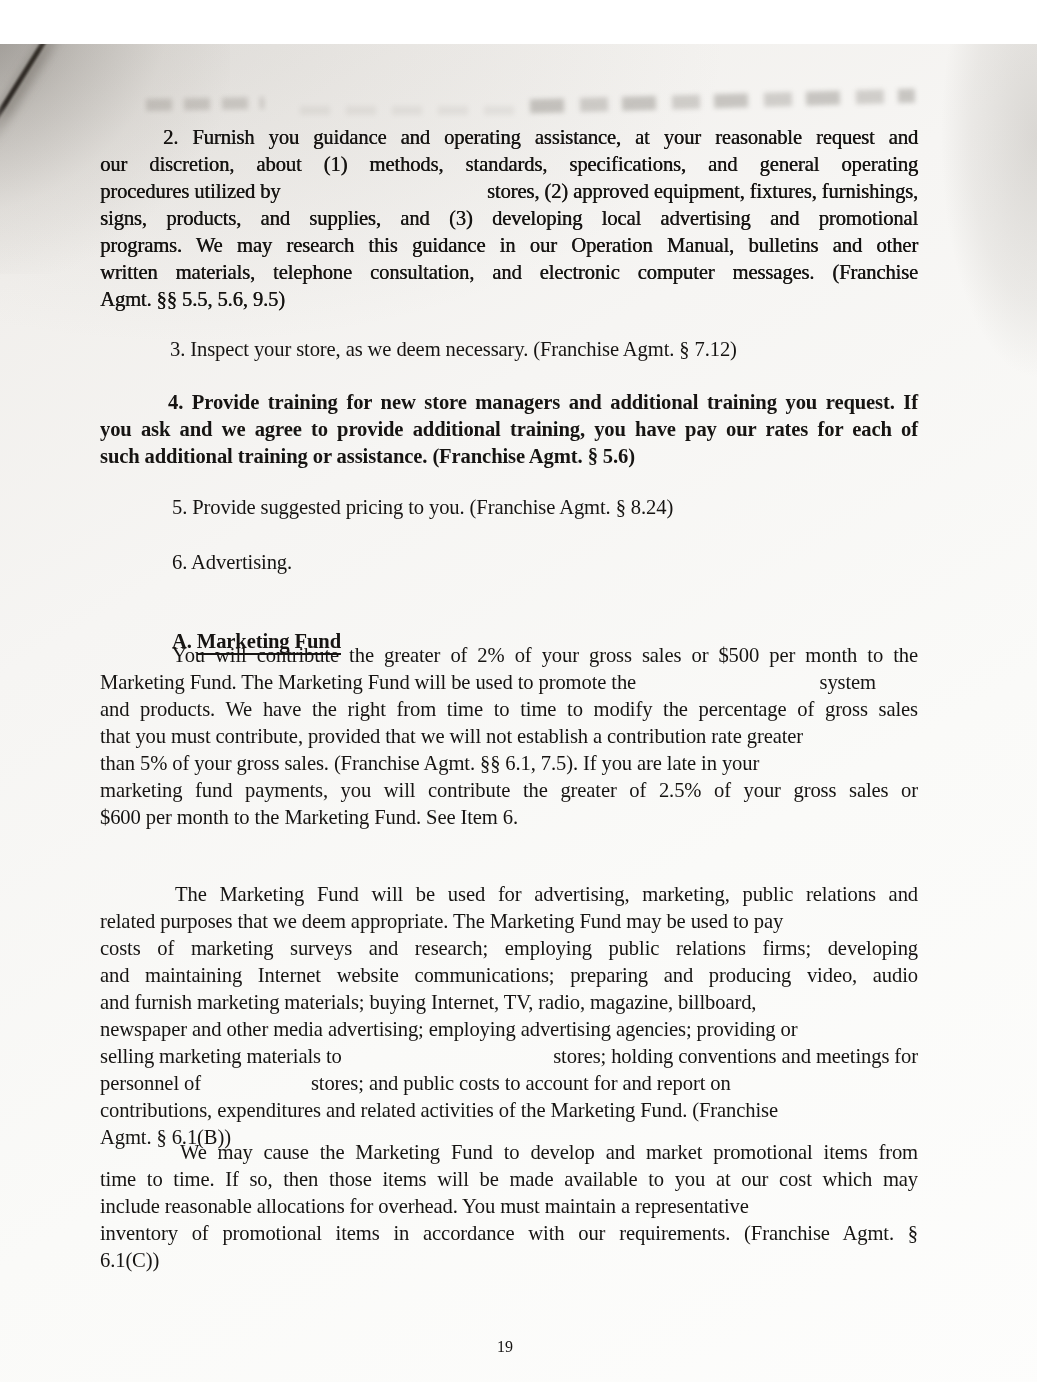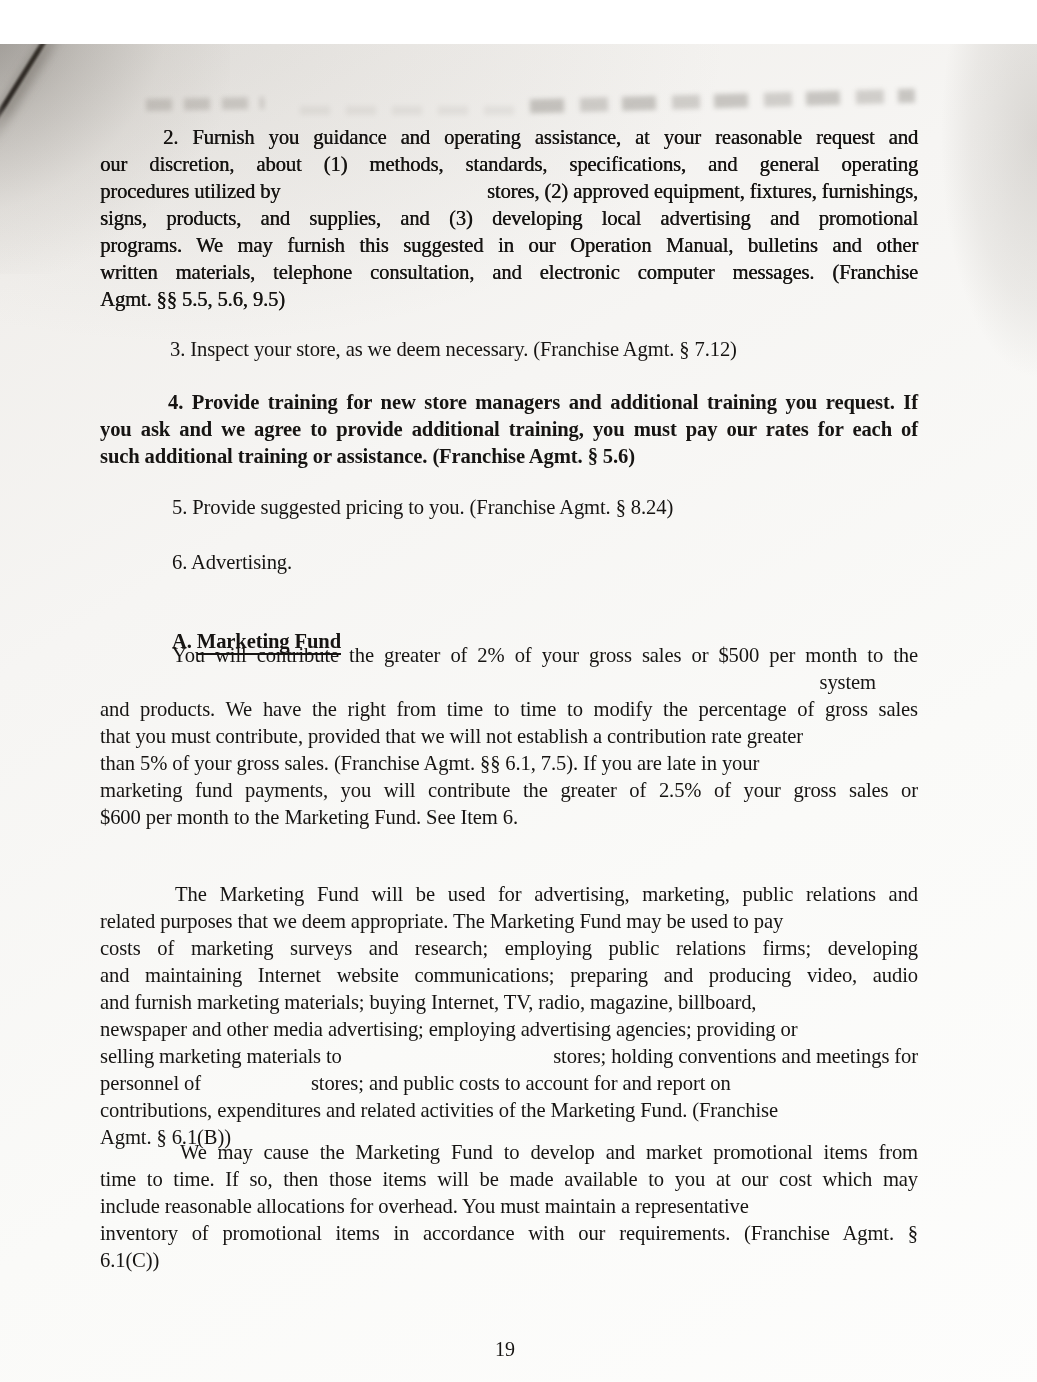--- a/index.html
+++ b/index.html
@@ -63,21 +63,21 @@
   .block { position: absolute; left: 0; width: 100%; }
   .block.heavy { text-shadow: 0.38px 0 0 currentColor; }
   .line { height: 27px; white-space: nowrap; }
   .line.justify { text-align: justify; text-align-last: justify; text-justify: inter-word; }
   .line.spread { display: flex; }
   .line.spread .gap.auto { flex: 1 1 auto; }
   .gap { display: inline-block; }
   .underlined { border-bottom: 2.2px solid #161412; padding-bottom: 1px; }
   .page-number {
     position: absolute; left: 0; top: 1294px; width: 1010px;
-    text-align: center; font-size: 20px;
+    text-align: center; font-size: 16px;
     font-family: "Liberation Serif", "DejaVu Serif", serif; color: #161412;
   }
 </style>
 </head>
 <body>
 
 <div class="page">
   <div class="corner-shade"></div>
   <div class="corner-line-soft"></div>
   <div class="corner-line"></div>
@@ -89,44 +89,45 @@
   <div class="doc-body">
       <div class="block heavy" style="top: 80px;">
         <div class="line justify" style="padding-left: 63px;"><span>2. Furnish you guidance and operating assistance, at your reasonable request and</span></div>
         <div class="line justify"><span>our discretion, about (1) methods, standards, specifications, and general operating</span></div>
         <div class="line spread">
           <span>procedures utilized by</span>
           <span class="gap auto">&nbsp;</span>
           <span>stores, (2) approved equipment, fixtures, furnishings,</span>
         </div>
         <div class="line justify"><span>signs, products, and supplies, and (3) developing local advertising and promotional</span></div>
-        <div class="line justify"><span>programs. We may furnish this suggested in our Operation Manual, bulletins and other</span></div>
+        <div class="line justify"><span>programs. We may research this guidance in our Operation Manual, bulletins and other</span></div>
         <div class="line justify"><span>written materials, telephone consultation, and electronic computer messages. (Franchise</span></div>
         <div class="line plain"><span>Agmt. §§ 5.5, 5.6, 9.5)</span></div>
       </div>
       <div class="block" style="top: 292px;">
         <div class="line plain" style="padding-left: 70px;"><span>3. Inspect your store, as we deem necessary. (Franchise Agmt. § 7.12)</span></div>
       </div>
       <div class="block" style="top: 345px; font-weight: bold;">
         <div class="line justify" style="padding-left: 68px;"><span>4. Provide training for new store managers and additional training you request.  If</span></div>
-        <div class="line justify"><span>you ask and we agree to provide additional training, you must pay our rates for each of</span></div>
+        <div class="line justify"><span>you ask and we agree to provide additional training, you have pay our rates for each of</span></div>
         <div class="line plain"><span>such additional training or assistance. (Franchise Agmt. § 5.6)</span></div>
       </div>
       <div class="block" style="top: 450px;">
         <div class="line plain" style="padding-left: 72px;"><span>5.  Provide suggested pricing to you. (Franchise Agmt. § 8.24)</span></div>
       </div>
       <div class="block" style="top: 505px;">
         <div class="line plain" style="padding-left: 72px;"><span>6. Advertising.</span></div>
       </div>
       <div class="block" style="top: 584px; font-weight: bold;">
         <div class="line plain" style="padding-left: 72px;"><span>A.  </span><span class="underlined">Marketing Fund</span></div>
       </div>
       <div class="block" style="top: 598px;">
         <div class="line justify" style="padding-left: 72px;"><span>You will contribute the greater of 2% of your gross sales or $500 per month to the</span></div>
         <div class="line spread" style="padding-right: 42px;">
+          <span>Marketing Fund.  The Marketing Fund will be used to promote the</span>
           <span class="gap auto">&nbsp;</span>
           <span>system</span>
         </div>
         <div class="line justify"><span>and products. We have the right from time to time to modify the percentage of gross sales</span></div>
         <div class="line plain"><span>that you must contribute, provided that we will not establish a contribution rate greater</span></div>
         <div class="line plain"><span>than 5% of your gross sales.  (Franchise Agmt. §§ 6.1, 7.5).  If you are late in your</span></div>
         <div class="line justify"><span>marketing fund payments, you will contribute the greater of 2.5% of your gross sales or</span></div>
         <div class="line plain"><span>$600 per month to the Marketing Fund.  See Item 6.</span></div>
       </div>
       <div class="block" style="top: 837px;">

